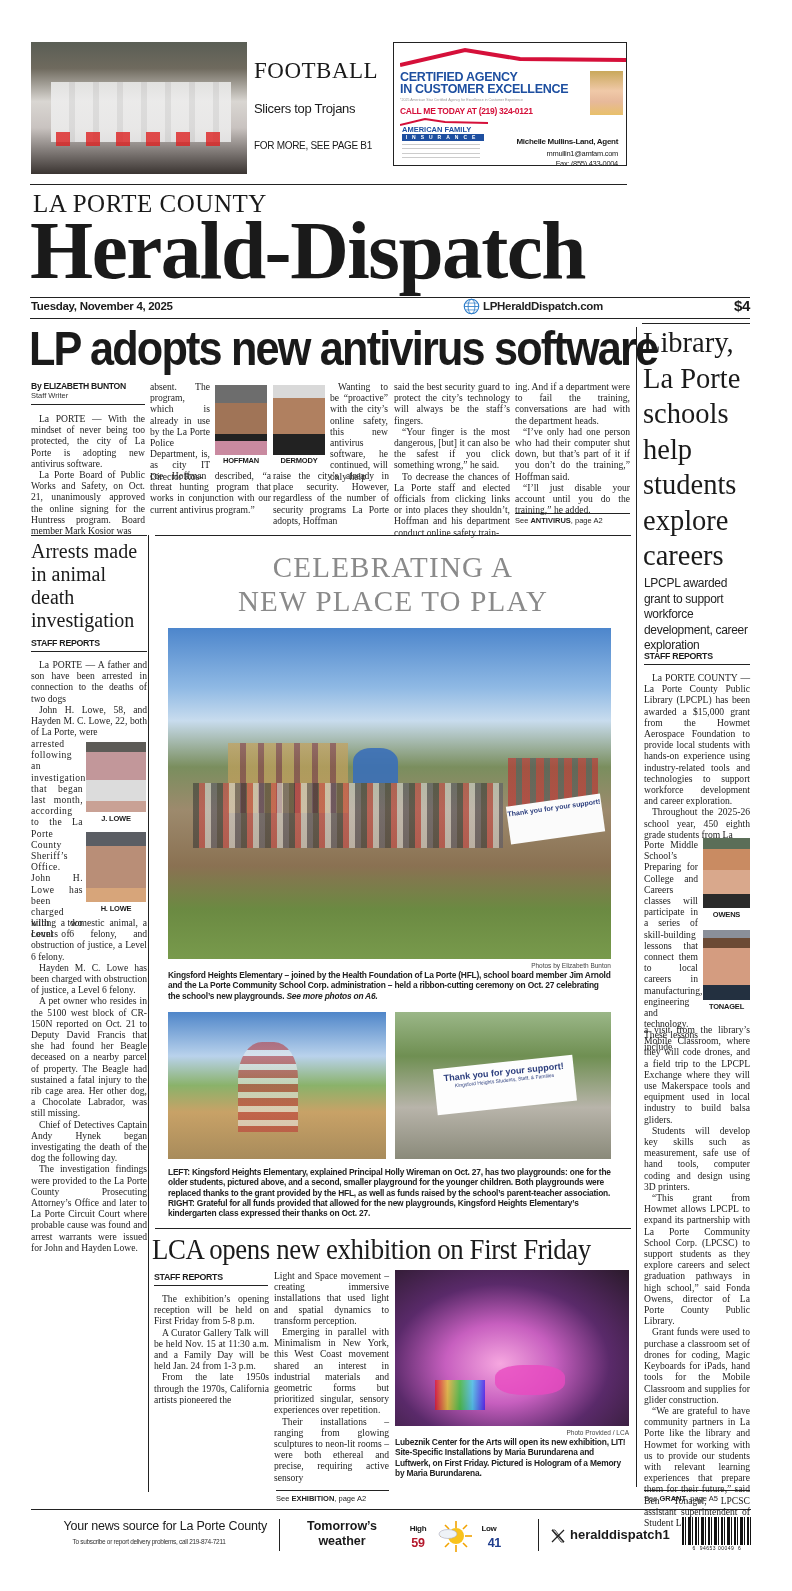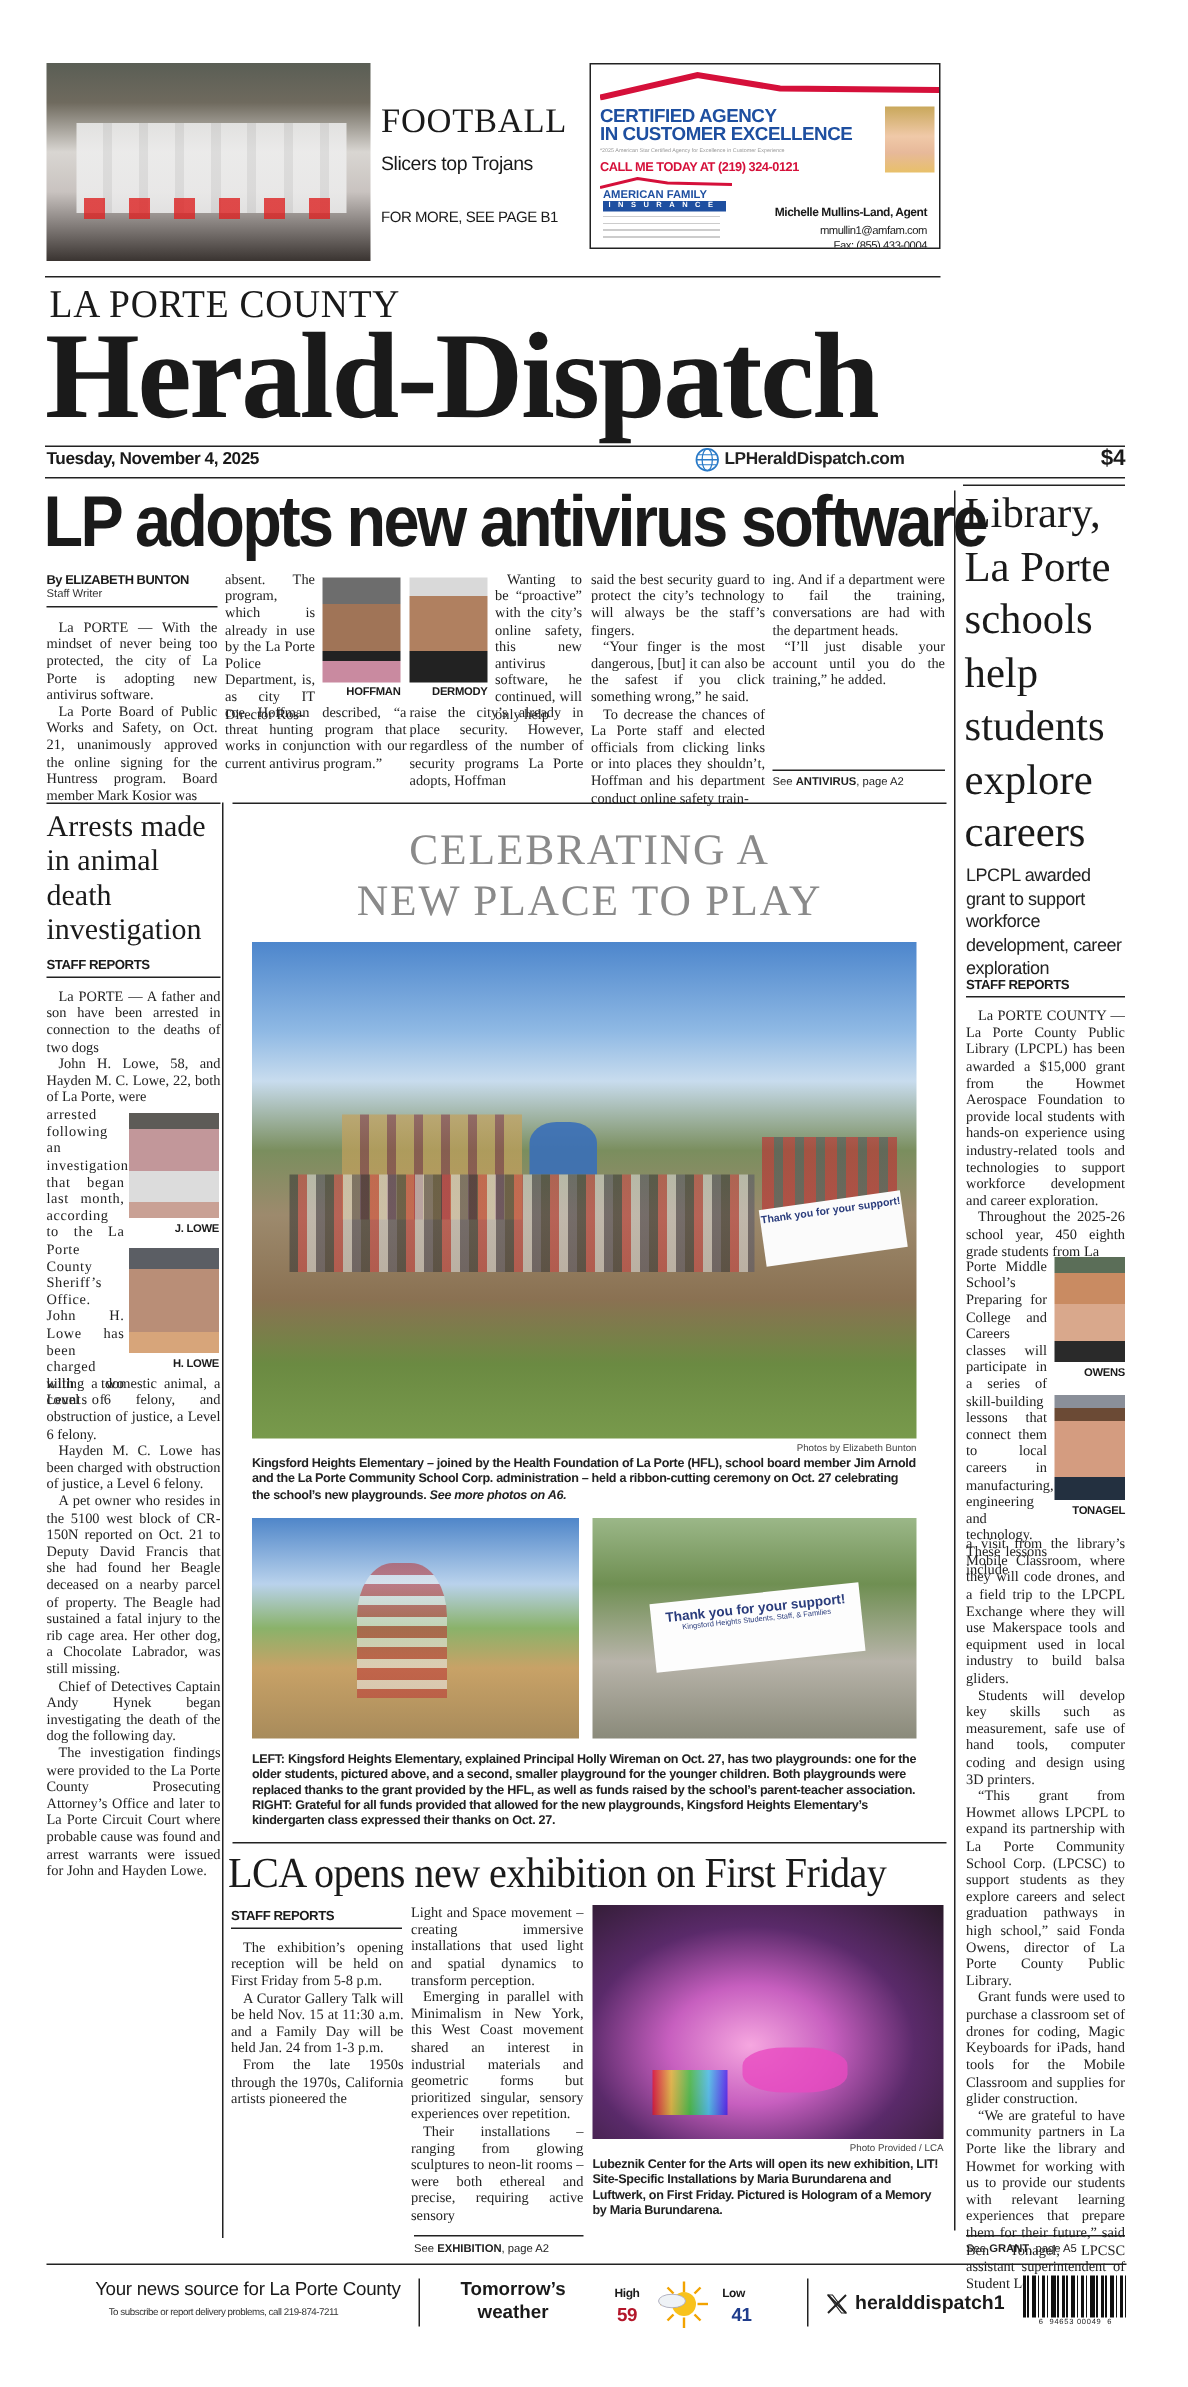--- a/index.html
+++ b/index.html
@@ -10,30 +10,30 @@
 .body-text{font-size:9.6px;line-height:11.2px;text-align:justify;font-family:"Liberation Serif",serif;color:#222}
 .body-text p{text-indent:8px}
 .photo{background:#888;overflow:hidden}
 .caption{font-family:"Liberation Sans",sans-serif;font-weight:bold;font-size:8.4px;line-height:10.3px;color:#222;letter-spacing:-0.2px}
 .credit{font-family:"Liberation Sans",sans-serif;font-size:6.5px;color:#444;text-align:right}
 .rule{background:#222;height:1.5px}
 .vrule{background:#222;width:1.2px}
 .byline{font-family:"Liberation Sans",sans-serif;font-weight:bold;font-size:9.5px;letter-spacing:-0.3px}
 .seeref{font-family:"Liberation Sans",sans-serif;font-size:7.5px;color:#222}
 .seeref b{font-weight:bold}
-.mugcap{font-family:"Liberation Sans",sans-serif;font-weight:bold;font-size:7.5px;text-align:right;letter-spacing:-0.2px}
+.mugcap{font-family:"Liberation Sans",sans-serif;font-weight:bold;font-size:7.5px;text-align:center;letter-spacing:-0.2px}
 </style>
 </head>
 <body>
 
 <div class="abs photo" style="left:31px;top:42px;width:216px;height:132px;background:linear-gradient(180deg,#5a5e55 0%,#6f6a5e 20%,#d9d6d2 45%,#c9c3c0 65%,#3a3431 100%);">
   <div class="abs" style="left:20px;top:40px;width:180px;height:60px;background:repeating-linear-gradient(90deg,#eee 0 18px,#ddd 18px 24px);opacity:.85"></div>
   <div class="abs" style="left:25px;top:90px;width:170px;height:14px;background:repeating-linear-gradient(90deg,#d22 0 14px,transparent 14px 30px);opacity:.8"></div>
 </div>
-<div class="abs" style="left:254px;top:68px;font-size:23px;font-family:'Liberation Serif',serif;letter-spacing:0.5px">FOOTBALL</div>
+<div class="abs" style="left:254px;top:58px;font-size:23px;font-family:'Liberation Serif',serif;letter-spacing:0.5px">FOOTBALL</div>
 <div class="abs cond" style="left:254px;top:101px;font-size:13px">Slicers top Trojans</div>
 <div class="abs cond" style="left:254px;top:140px;font-size:10px">FOR MORE, SEE PAGE B1</div>
 
 <div class="abs" style="left:393px;top:42px;width:234px;height:124px;border:1.5px solid #222;background:#fff;overflow:hidden">
   <svg class="abs" style="left:6px;top:4px" width="226" height="20">
       <polyline points="0,18 65,3 120,12 226,13" fill="none" stroke="#d5103a" stroke-width="4"></polyline>
     </svg>
   <div class="abs sans" style="left:6px;top:28px;font-size:12.5px;font-weight:bold;color:#1e4fa0;line-height:12px;letter-spacing:-0.3px">CERTIFIED AGENCY</div>
   <div class="abs sans" style="left:6px;top:40px;font-size:12.5px;font-weight:bold;color:#1e4fa0;line-height:12px;letter-spacing:-0.3px">IN CUSTOMER EXCELLENCE</div>
   <div class="abs sans" style="left:6px;top:55px;font-size:3.6px;color:#999;white-space:nowrap">*2025 American Star Certified Agency for Excellence in Customer Experience</div>
@@ -93,20 +93,21 @@
 <div class="abs body-text" style="left:273px;top:470px;width:116px">
   <p style="text-indent:0">raise the city’s already in place security. However, regardless of the number of security programs La Porte adopts, Hoffman</p>
 </div>
 <div class="abs body-text" style="left:394px;top:381px;width:116px">
   <p style="text-indent:0">said the best security guard to protect the city’s technology will always be the staff’s fingers.</p>
   <p>“Your finger is the most dangerous, [but] it can also be the safest if you click something wrong,” he said.</p>
   <p>To decrease the chances of La Porte staff and elected officials from clicking links or into places they shouldn’t, Hoffman and his department conduct online safety train-</p>
 </div>
 <div class="abs body-text" style="left:515px;top:381px;width:115px">
   <p style="text-indent:0">ing. And if a department were to fail the training, conversations are had with the department heads.</p>
+  <p>“I’ve only had one person who had their computer shut down, but that’s part of it if you don’t do the training,” Hoffman said.</p>
   <p>“I’ll just disable your account until you do the training,” he added.</p>
 </div>
 <div class="abs rule" style="left:515px;top:513px;width:115px;height:1px"></div>
 <div class="abs seeref" style="left:515px;top:516px;width:115px">
   <span>See </span><b>ANTIVIRUS</b><span>, page A2</span>
 </div>
 
 <div class="abs vrule" style="left:636px;top:327px;height:1160px"></div>
 
 <div class="abs rule" style="left:31px;top:535px;width:116px;height:1.2px"></div>

